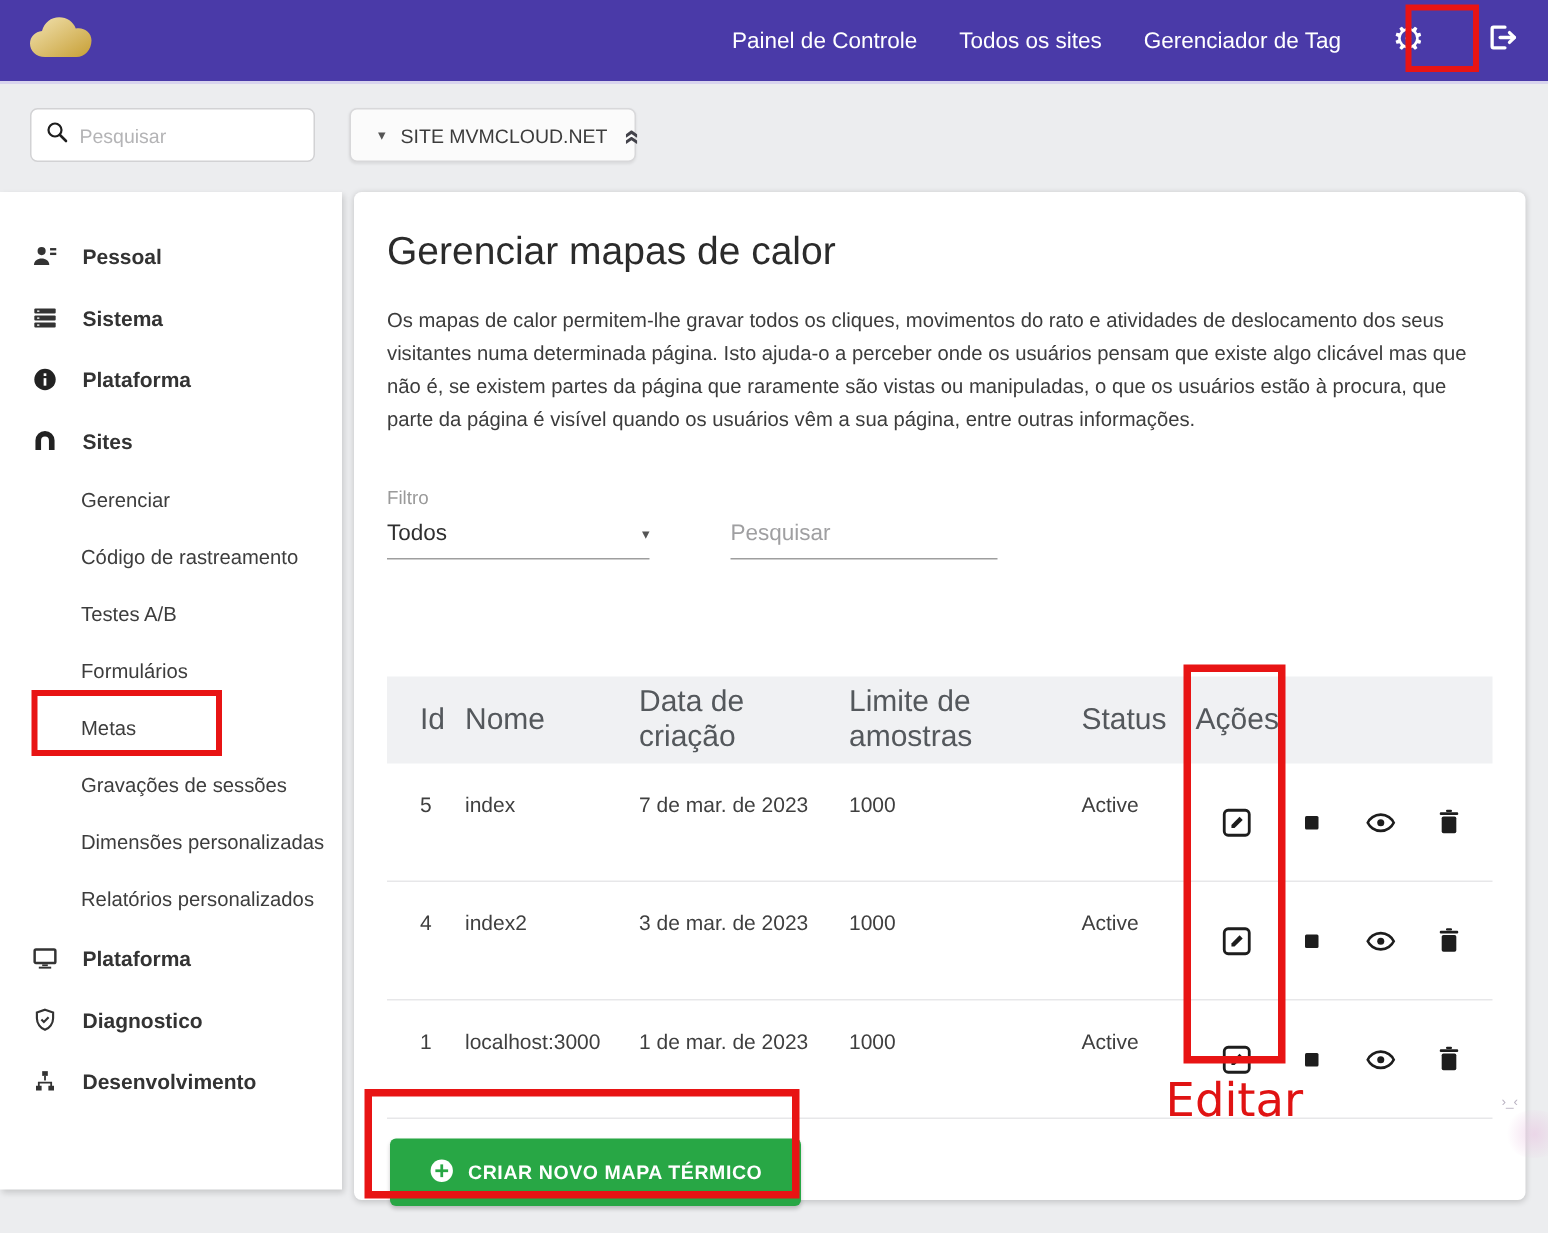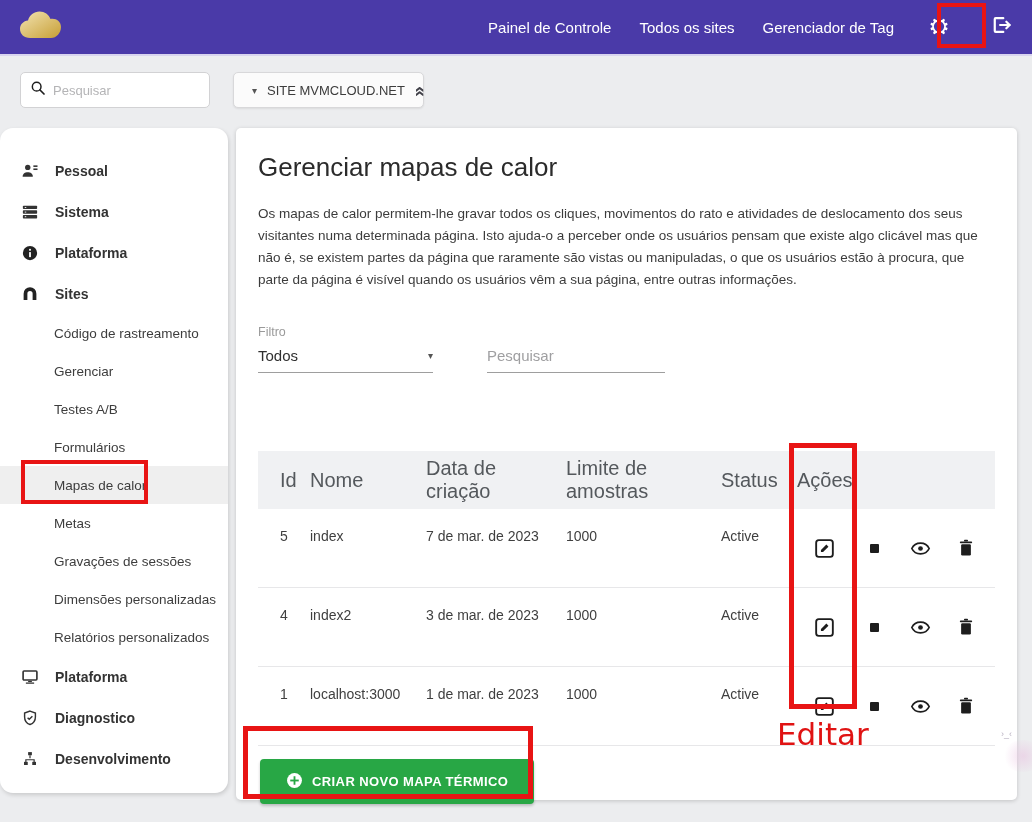--- a/index.html
+++ b/index.html
@@ -56,21 +56,21 @@
     color:#42424a;
   }
   .collapse-btn span {
     display:inline-block; transform:rotate(90deg); font-size:19px; font-weight:bold;
     line-height:1;
   }
   
   .sidebar {
     position:absolute; left:0; top:128px; width:228px; height:665px;
     background:#fff; box-shadow:1px 2px 4px rgba(0,0,0,.15);
-    padding-top:22px; z-index:1;border-radius:13px;
+    padding-top:22px; z-index:1;
   }
   .side-item { display:flex; align-items:center; cursor:pointer; }
   .side-section { height:41px; padding-left:20px; gap:15px; }
   .side-section .lbl { font-size:14px; font-weight:bold; color:#333; }
   .side-sub { height:38px; padding-left:54px; }
   .side-sub .lbl { font-size:13.5px; color:#3d3d3d; }
   .side-sub.selected { background:#efefef; }
   .side-icon { width:20px; height:20px; display:flex; align-items:center; justify-content:center; flex:0 0 auto; }
   
   .card {
@@ -238,33 +238,30 @@
   <div class="side-item side-section">
     <span class="side-icon">
       <svg width="18" height="18" viewBox="0 0 24 24" fill="#222">
         <path d="M3.5 20v-8.5a8.5 8.5 0 0 1 17 0V20h-5v-8.5a3.5 3.5 0 0 0-7 0V20z"></path>
       </svg>
     </span>
     <span class="lbl">Sites</span>
   </div>
 
   <div class="side-item side-sub">
+    <span class="lbl">Gerenciar</span>
+  </div>
+  <div class="side-item side-sub">
     <span class="lbl">Código de rastreamento</span>
   </div>
   <div class="side-item side-sub">
-    <span class="lbl">Gerenciar</span>
-  </div>
-  <div class="side-item side-sub">
     <span class="lbl">Testes A/B</span>
   </div>
   <div class="side-item side-sub">
     <span class="lbl">Formulários</span>
-  </div>
-  <div class="side-item side-sub selected">
-    <span class="lbl">Mapas de calor</span>
   </div>
   <div class="side-item side-sub">
     <span class="lbl">Metas</span>
   </div>
   <div class="side-item side-sub">
     <span class="lbl">Gravações de sessões</span>
   </div>
   <div class="side-item side-sub">
     <span class="lbl">Dimensões personalizadas</span>
   </div>

